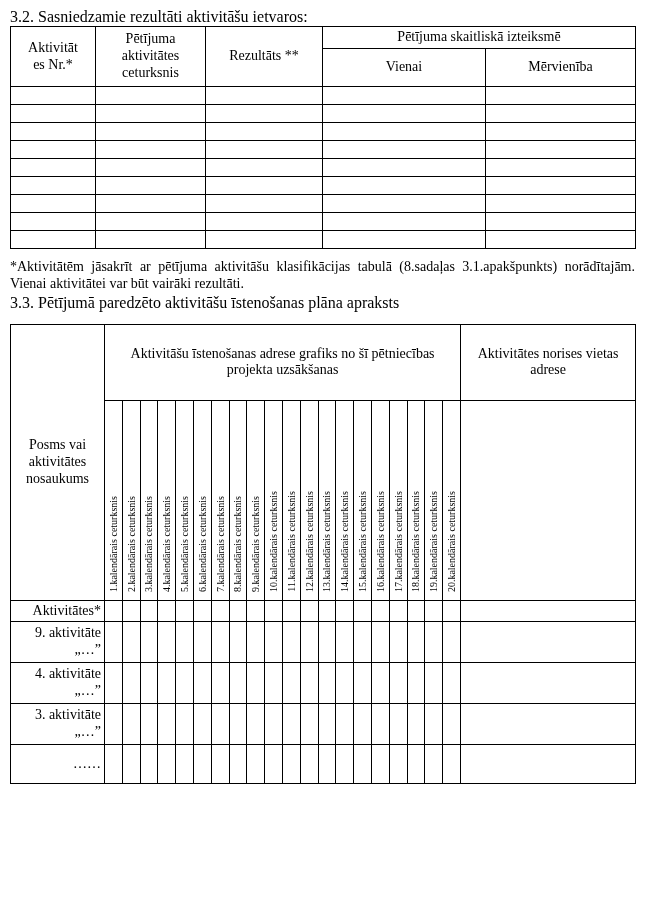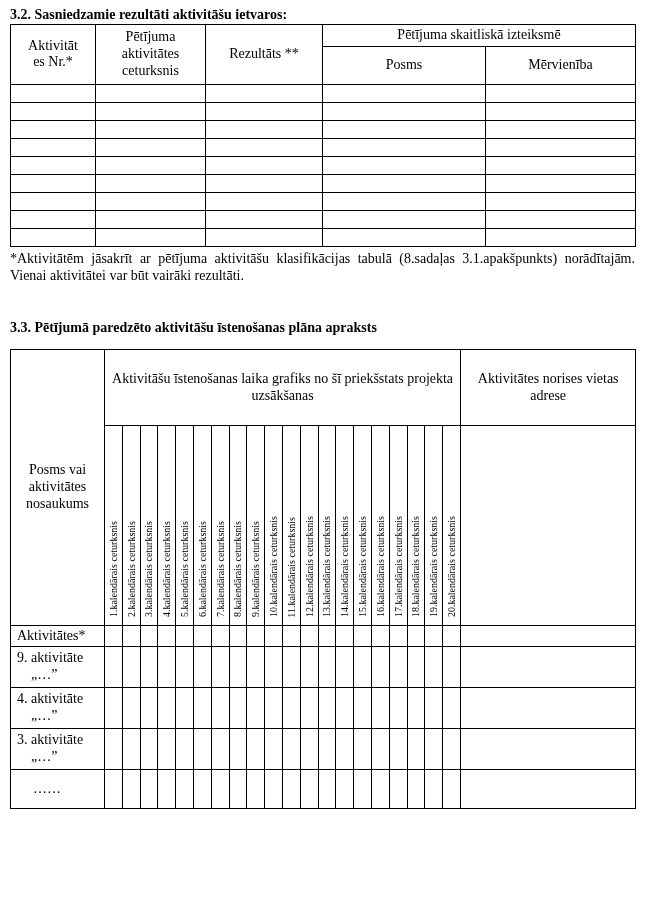--- a/index.html
+++ b/index.html
@@ -1,40 +1,40 @@
 <!DOCTYPE html>
 <html><head>
 <meta charset="utf-8">
 <style>
   html,body{margin:0;padding:0}
   body{width:645px;height:913px;background:#fff;color:#000;
        font-family:"Liberation Serif",serif;font-size:14px;line-height:1.2}
   .page{padding:7px 10px}
-  .h{font-weight:bold;font-size:14px}
+  .h{font-weight:normal;font-size:16px}
   table{border-collapse:collapse;table-layout:fixed;width:625px}
   td{border:1px solid #000;padding:1px 3px;font-size:14px;vertical-align:middle;overflow:hidden}
   .c{text-align:center}
   .t1{}
   .t1 tr.hr1{height:22px}
   .t1 tr.hr2{height:38px}
   .t1 tr.er{height:18px}
-  .fn{margin-top:4px;text-align:justify}
+  .fn{margin-top:10px;text-align:justify}
   .fn2{text-align:justify}
-  .h33{margin-top:36px}
+  .h33{}
   .intro{text-align:justify}
   .t2{margin-top:12px}
   .t2 tr.thr{height:76px}
   .t2 tr.qr{height:200px}
   .t2 td.qh{vertical-align:bottom;text-align:center;padding:3px 0}
   .rot{display:inline-block;writing-mode:vertical-rl;transform:rotate(180deg);
        white-space:nowrap;font-size:10px;line-height:1.1}
   .t2 tr.sr{height:21px}
   .t2 tr.ar{height:41px}
   .t2 tr.lr{height:39px}
-  .lbl{text-align:left;padding-left:6px;vertical-align:middle}
+  .lbl{text-align:right;padding-left:6px;vertical-align:middle}
   .l1{display:block}
   .l2{display:block;padding-left:14px}
   .dots{display:block;padding-left:16px}
 </style>
 </head>
 <body>
 
 <div class="page">
 
   <div class="h">3.2. Sasniedzamie rezultāti aktivitāšu ietvaros:</div>
@@ -51,21 +51,21 @@
         <tr class="hr1">
       <td rowspan="2" class="c">
             <span class="l1">Aktivitāt</span>
             <span class="l1">es Nr.*</span>
           </td>
       <td rowspan="2" class="c">Pētījuma aktivitātes ceturksnis</td>
       <td rowspan="2" class="c">Rezultāts **</td>
       <td colspan="2" class="c">Pētījuma skaitliskā izteiksmē</td>
     </tr>
     <tr class="hr2">
-      <td class="c">Posms</td>
+      <td class="c">Vienai</td>
       <td class="c">Mērvienība</td>
     </tr>
     <tr class="er">
           <td></td>
           <td></td>
           <td></td>
           <td></td>
           <td></td>
         </tr>
     <tr class="er">
@@ -133,21 +133,21 @@
 
   <table class="t2">
     <colgroup>
         <col style="width:94px">
         <col span="20" style="width:17.8px">
         <col style="width:175px">
       </colgroup>
     <tbody>
         <tr class="thr">
       <td rowspan="2" class="c">Posms vai aktivitātes nosaukums</td>
-      <td colspan="20" class="c">Aktivitāšu īstenošanas laika grafiks no šī priekšstats projekta uzsākšanas</td>
+      <td colspan="20" class="c">Aktivitāšu īstenošanas adrese grafiks no šī pētniecības projekta uzsākšanas</td>
       <td class="c">Aktivitātes norises vietas adrese</td>
     </tr>
     <tr class="qr">
       <td class="qh"><span class="rot">1.kalendārais ceturksnis</span></td>
       <td class="qh"><span class="rot">2.kalendārais ceturksnis</span></td>
       <td class="qh"><span class="rot">3.kalendārais ceturksnis</span></td>
       <td class="qh"><span class="rot">4.kalendārais ceturksnis</span></td>
       <td class="qh"><span class="rot">5.kalendārais ceturksnis</span></td>
       <td class="qh"><span class="rot">6.kalendārais ceturksnis</span></td>
       <td class="qh"><span class="rot">7.kalendārais ceturksnis</span></td>

